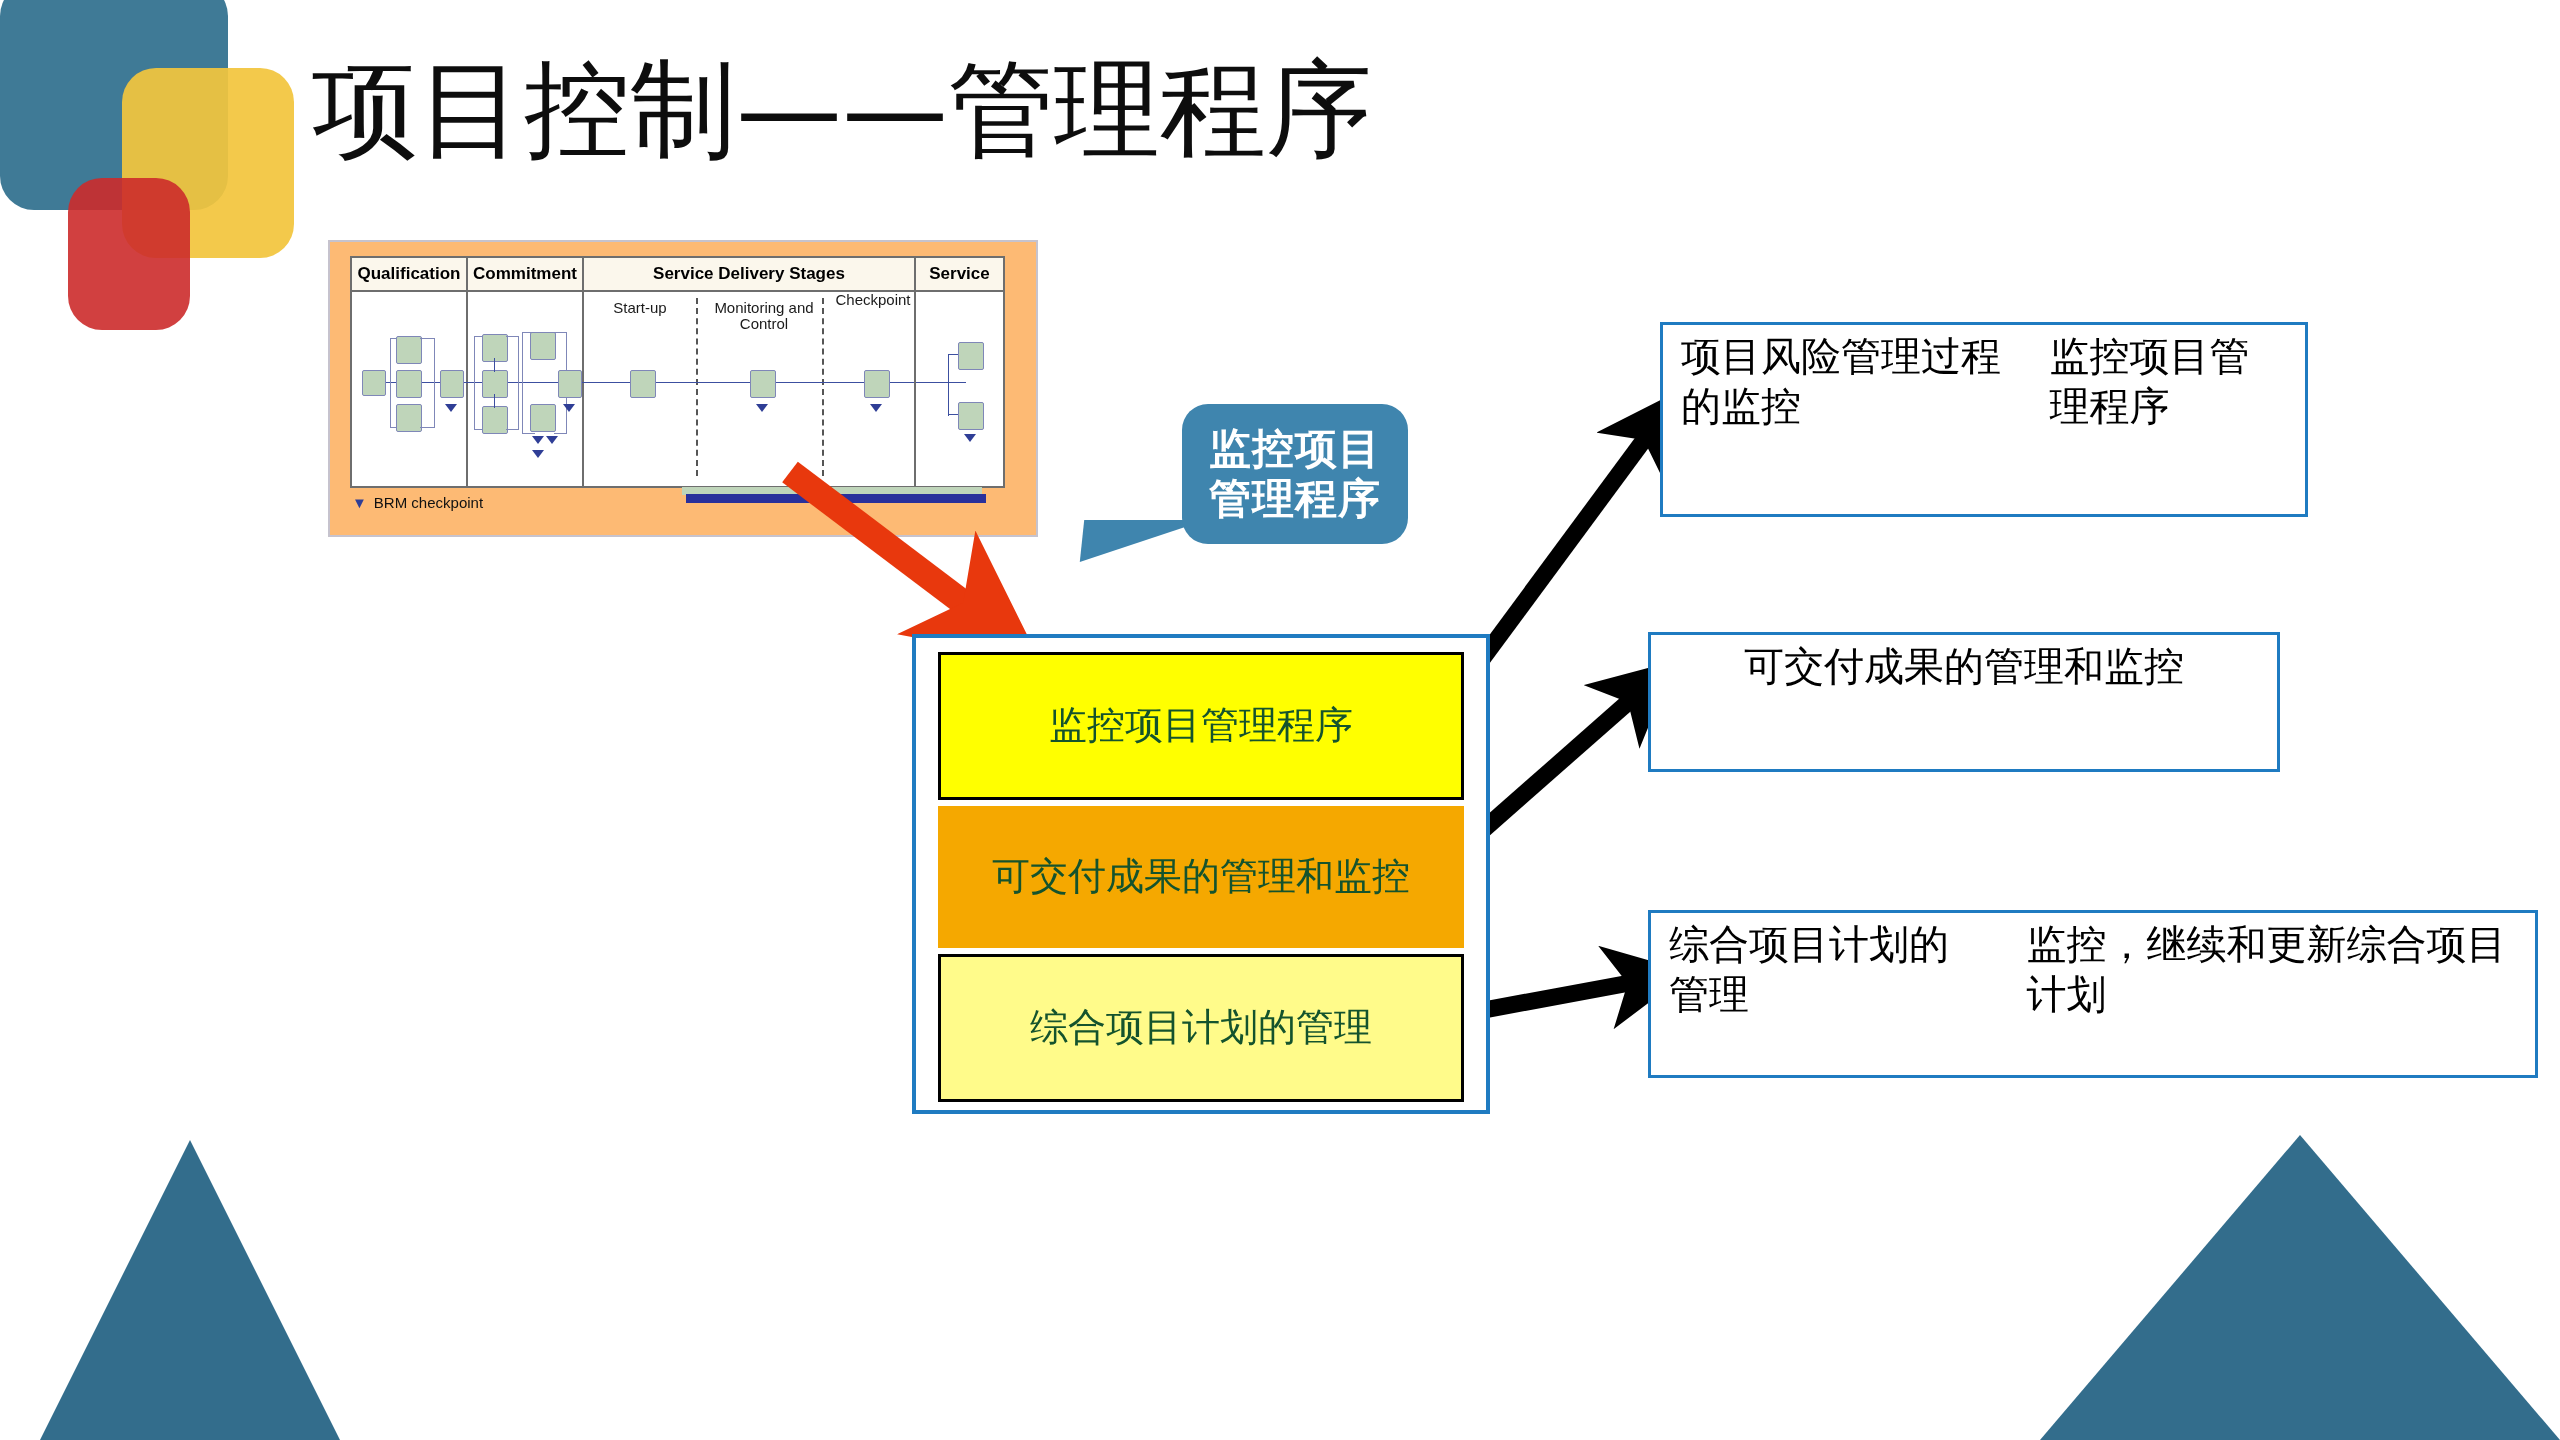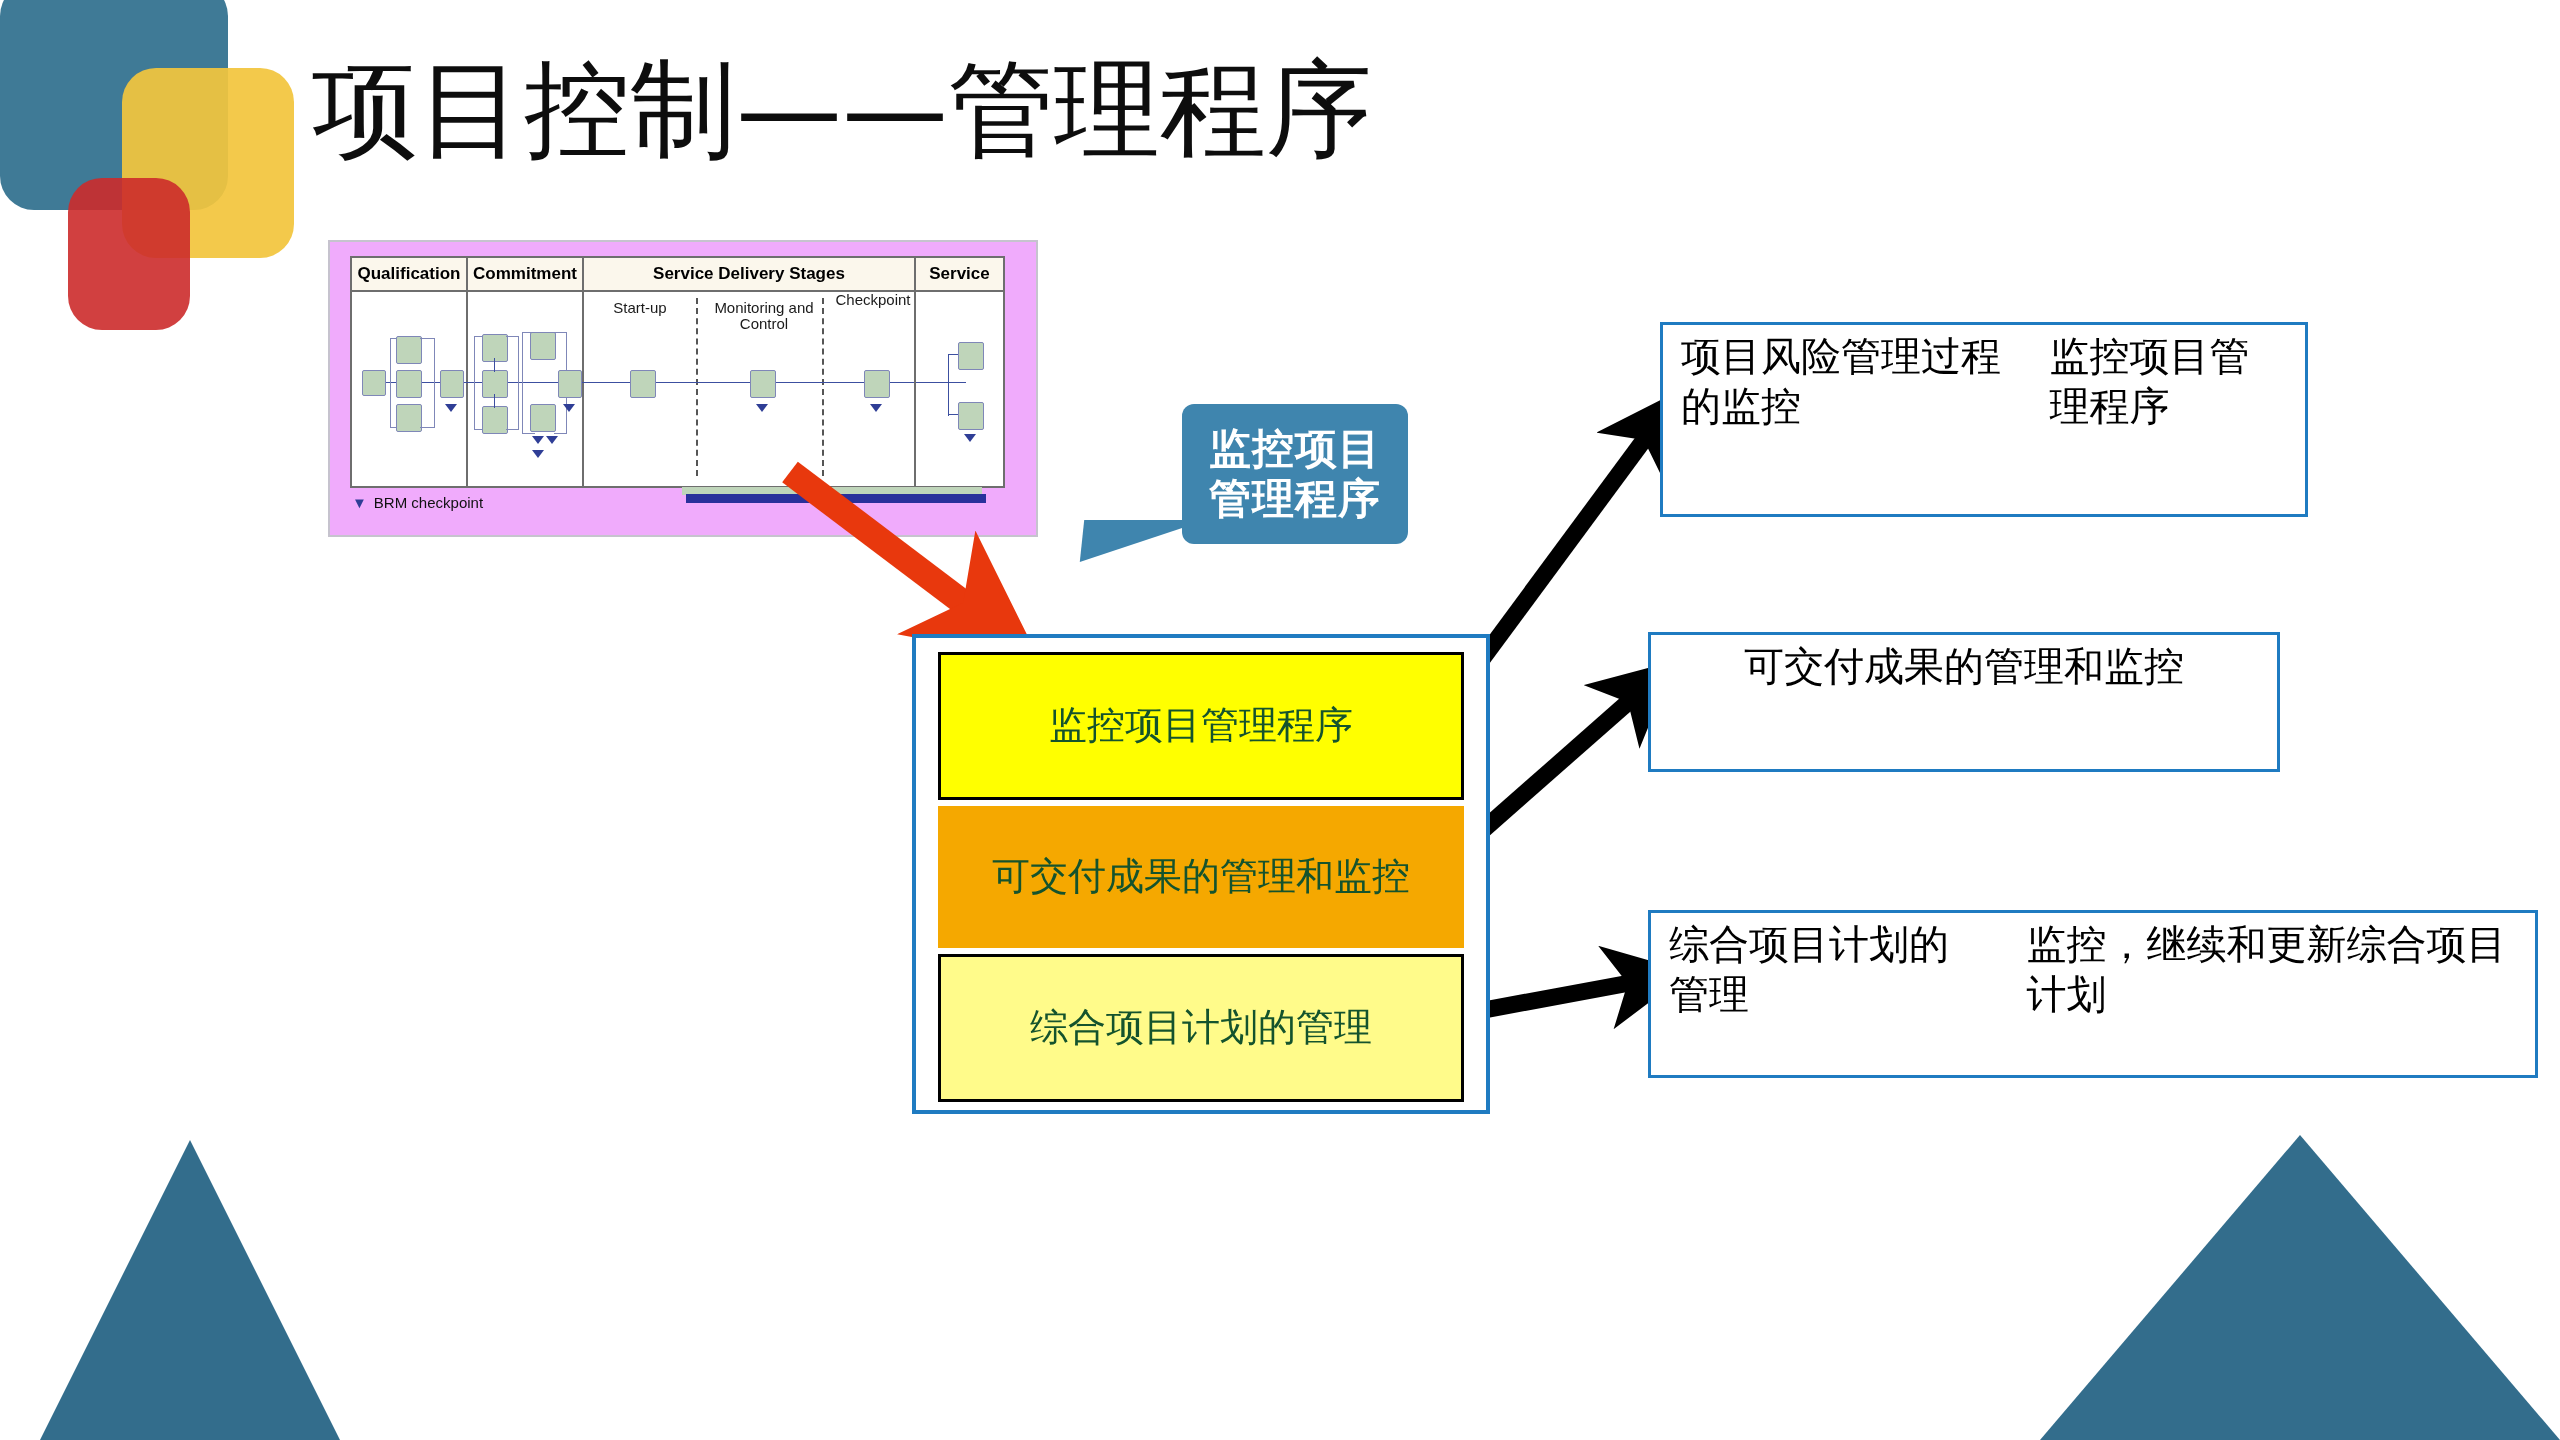--- a/index.html
+++ b/index.html
@@ -50,21 +50,21 @@
     font-weight: 400;
     white-space: nowrap;
     font-family: "DejaVu Sans", "Liberation Sans", sans-serif;
   }
 
   
   #picture {
     position: absolute;
     left: 328px; top: 240px;
     width: 710px; height: 297px;
-    background: #f0abfc;
+    background: #fdba74;
     border: 2px solid #C6C3CE;
     box-sizing: border-box;
   }
   #brm-table {
     position: absolute;
     left: 20px; top: 14px;
     width: 655px; height: 232px;
     border: 2px solid #6E6E6E;
     box-sizing: border-box;
     background: #fff;
@@ -118,21 +118,21 @@
     position: absolute; left: 356px; top: 252px; width: 300px; height: 9px;
     background: #29309B;
   }
 
   
   #bubble {
     position: absolute;
     left: 1182px; top: 404px;
     width: 226px; height: 140px;
     background: #3F85AE;
-    border-radius: 12px;
+    border-radius: 26px;
     display: flex; flex-direction: column;
     align-items: center; justify-content: center;
     color: #ffffff; font-weight: bold;
     font-size: 42px; line-height: 1.18;
     letter-spacing: 1px;
     font-family: "DejaVu Sans", "Liberation Sans", sans-serif;
   }
   #bubble-tail {
     position: absolute;
     left: 1082px; top: 520px;

